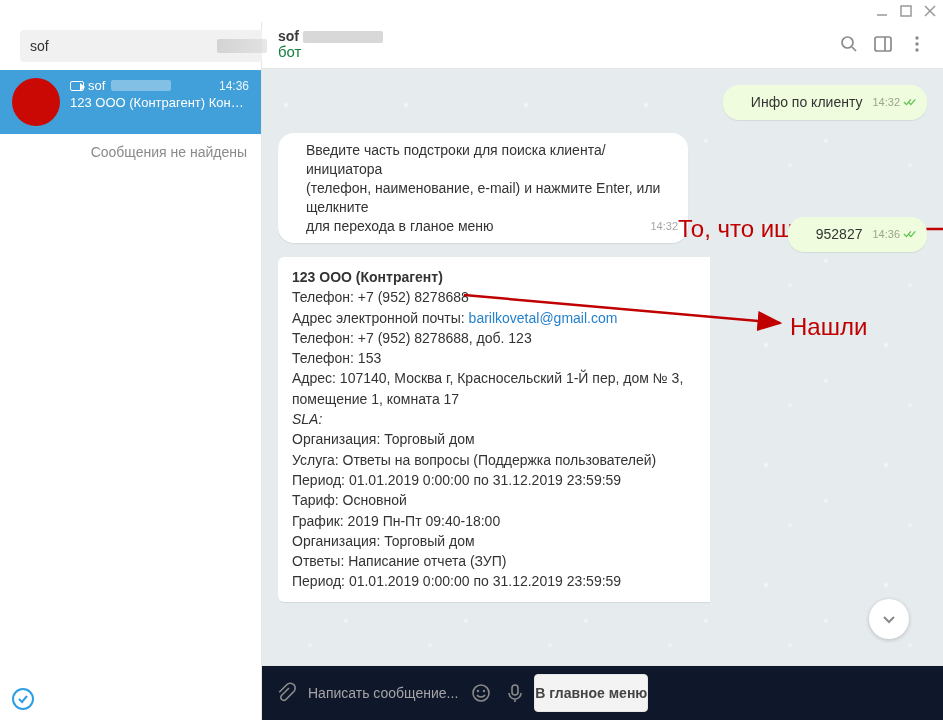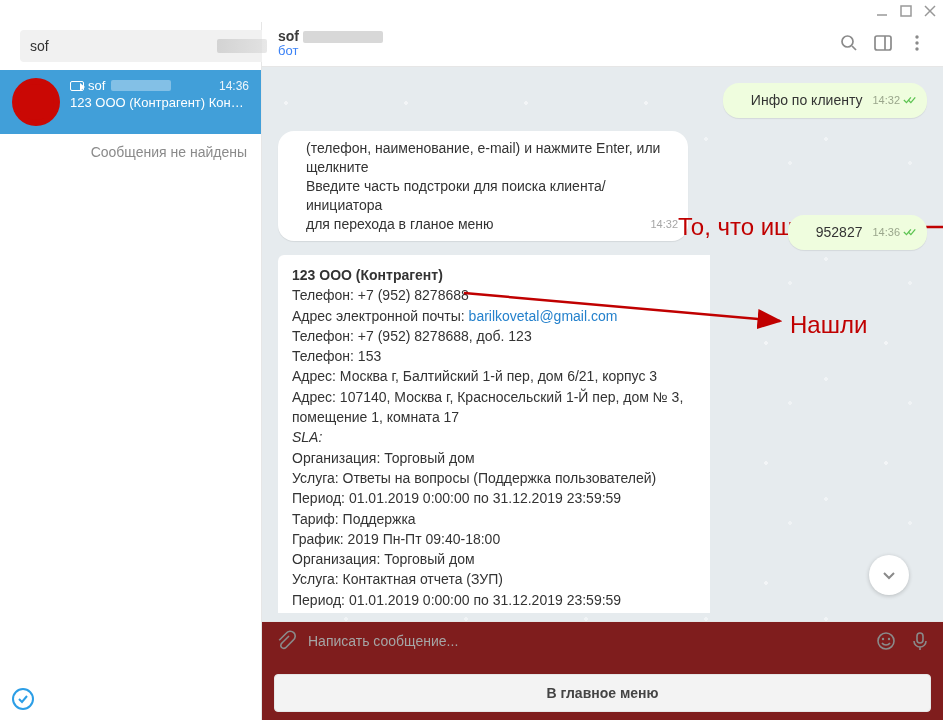--- a/index.html
+++ b/index.html
@@ -36,21 +36,21 @@
   .cam-icon { width:14px; height:10px; border:1.5px solid #fff; border-radius:2px; position:relative;}
   .cam-icon::after{content:""; position:absolute; right:-6px; top:1px; border:4px solid transparent; border-left:5px solid #fff;}
   .row2 { font-size:13px; white-space:nowrap; overflow:hidden; text-overflow:ellipsis; margin-top:2px;}
   .not-found { padding:10px 14px; color:#8a8a8a; font-size:14px;text-align:right; }
 
   
   .right { flex:1; display:flex; flex-direction:column; min-width:0; background:#fff;}
   .chat-header { display:flex; align-items:center; padding:6px 16px 8px; gap:14px; border-bottom:1px solid #e6e6e6;}
   .chat-header .titles { flex:1;}
   .chat-header .title { font-size:14px; color:#3a3a3a; font-weight:600;}
-  .chat-header .sub { font-size:13px; color:#3b82f6; margin-top:-1px;}
+  .chat-header .sub { font-size:15px; color:#15803d; margin-top:-1px;}
   .hicon { color:#8a8a8a; cursor:pointer;}
 
   .chat-scroll { flex:1; overflow:hidden; position:relative;
     background-color:#e6ebee;
     background-image: radial-gradient(circle at 20% 30%, rgba(255,255,255,.5) 2px, transparent 2px),
                       radial-gradient(circle at 70% 60%, rgba(255,255,255,.45) 2px, transparent 2px),
                       radial-gradient(circle at 40% 80%, rgba(255,255,255,.4) 2px, transparent 2px);
     background-size:120px 120px;
     padding:16px 16px 8px;
     position:relative;
@@ -71,21 +71,21 @@
   .big-bubble .heading { font-weight:700;}
   .big-bubble .ital { font-style:italic;}
   .big-bubble a { color:#2481cc; text-decoration:none;}
 
   
   .anno { position:absolute; color:#c00000; font-size:24px; font-family:"Segoe UI",Arial; pointer-events:none; font-weight:400;}
   .arrow-svg{ position:absolute; pointer-events:none;}
 
   .scroll-fab { position:absolute; right:18px; bottom:18px; width:40px; height:40px; border-radius:50%; background:#fff; box-shadow:0 1px 4px rgba(0,0,0,.2); display:flex; align-items:center; justify-content:center; color:#8a8a8a; cursor:pointer;}
 
-  .compose { border-top:1px solid #e6e6e6; padding:8px 12px; display:flex; flex-direction:column; gap:22px; background:#7f1d1d;}
+  .compose { border-top:1px solid #e6e6e6; padding:8px 12px; display:flex; gap:8px; background:#0f172a;}
   .compose-row { display:flex; align-items:center; gap:12px;}
   .compose-row .placeholder { flex:1; color:#a5a5a5; font-size:14px;}
   .cicon { color:#8a8a8a; cursor:pointer;}
   .menu-btn { background:#f3f3f3; border:1px solid #e6e6e6; border-radius:4px; height:38px; display:flex; align-items:center; justify-content:center; font-size:14px; font-weight:600; color:#444; cursor:pointer;}
 
   .l-footer { display:flex; align-items:center; padding:10px 12px;}
   .badge { width:22px; height:22px; border-radius:50%; border:2px solid #2c9ee6; display:flex; align-items:center; justify-content:center;}
   .badge svg{ width:12px; height:12px;}
 
   
@@ -197,22 +197,22 @@
                       <polyline points="1,5 4,8 9,2" fill="none" stroke="#5dc452" stroke-width="1.5"></polyline>
                       <polyline points="6,5 9,8 14,2" fill="none" stroke="#5dc452" stroke-width="1.5"></polyline>
                     </svg>
                   </span>
               </span>
             </div>
           </div>
 
           <div style="position:absolute; left:0; top:48px;">
             <div class="bubble in">
+              <div>Введите часть подстроки для поиска клиента/инициатора</div>
               <div>(телефон, наименование, e-mail) и нажмите Enter, или щелкните</div>
-              <div>Введите часть подстроки для поиска клиента/инициатора</div>
               <div style="display:inline">для перехода в гланое меню</div>
               <span class="mtime in">14:32</span>
             </div>
           </div>
 
           <div class="anno" style="left:400px; top:130px;">То, что ищем</div>
           <svg class="arrow-svg" style="left:528px; top:132px; width:220px; height:26px;" viewBox="0 0 220 26">
             <defs>
                 <marker id="ah1" markerWidth="10" markerHeight="8" refX="9" refY="4" orient="auto">
                   <polygon points="0,0 10,4 0,8" fill="#c00000"></polygon>
@@ -236,30 +236,29 @@
             </div>
           </div>
 
           <div style="position:absolute; left:0; top:172px; bottom:0; overflow:hidden; width:432px;">
             <div class="big-bubble">
               <div class="heading">123 ООО (Контрагент)</div>
               <div>Телефон: +7 (952) 8278688</div>
               <div><span>Адрес электронной почты: </span><a href="#">barilkovetal@gmail.com</a></div>
               <div>Телефон: +7 (952) 8278688, доб. 123</div>
               <div>Телефон: 153</div>
-              <div>Адрес: Москва г, Балтийский 1-й пер, дом 6/21, корпус 3</div>
               <div>Адрес: 107140, Москва г, Красносельский 1-Й пер, дом № 3, помещение 1, комната 17</div>
               <div class="ital"><span>SLA</span>:</div>
               <div>Организация: Торговый дом</div>
               <div>Услуга: Ответы на вопросы (Поддержка пользователей)</div>
               <div>Период: 01.01.2019 0:00:00 по 31.12.2019 23:59:59</div>
-              <div>Тариф: Поддержка</div>
+              <div>Тариф: Основной</div>
               <div>График: 2019 Пн-Пт 09:40-18:00</div>
               <div>Организация: Торговый дом</div>
-              <div>Услуга: Контактная отчета (ЗУП)</div>
+              <div>Ответы: Написание отчета (ЗУП)</div>
               <div>Период: 01.01.2019 0:00:00 по 31.12.2019 23:59:59</div>
 
             </div>
           </div>
 
           <div class="anno" style="left:512px; top:228px;">Нашли</div>
           <svg class="arrow-svg" style="left:178px; top:206px; width:328px; height:40px;" viewBox="0 0 328 40">
             <defs>
                 <marker id="ah2" markerWidth="10" markerHeight="8" refX="1" refY="4" orient="auto">
                   <polygon points="10,0 0,4 10,8" fill="#c00000"></polygon>

